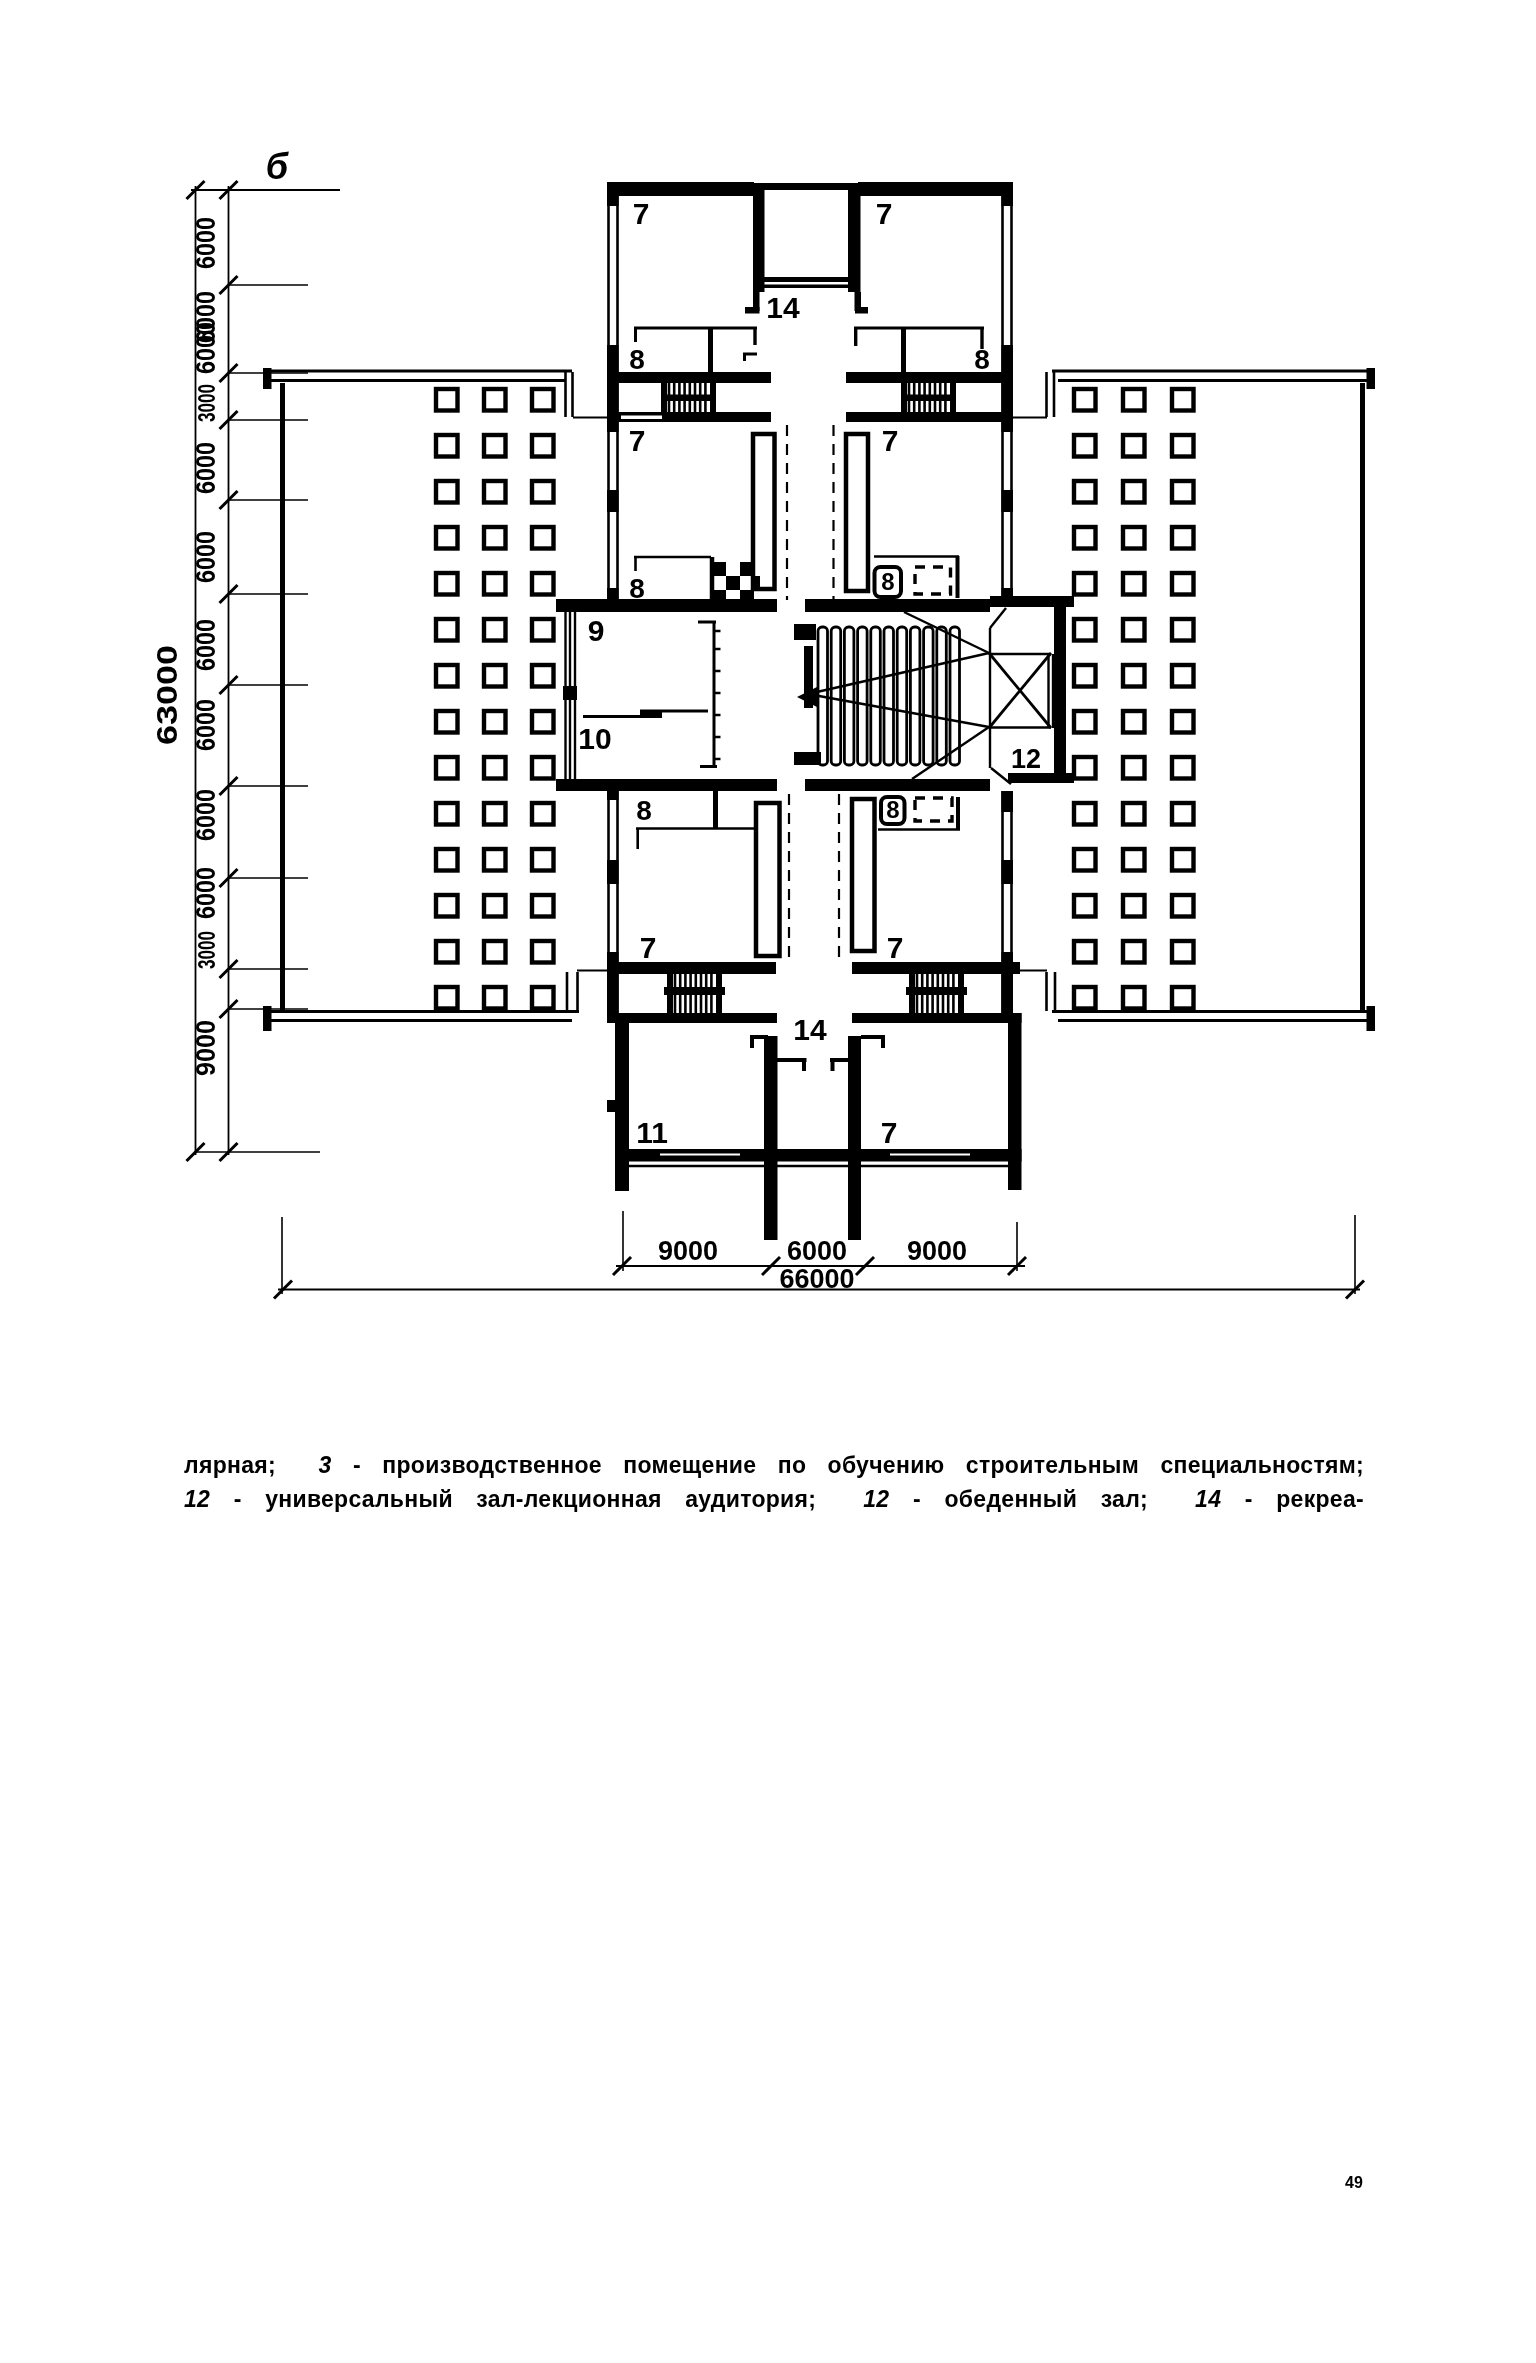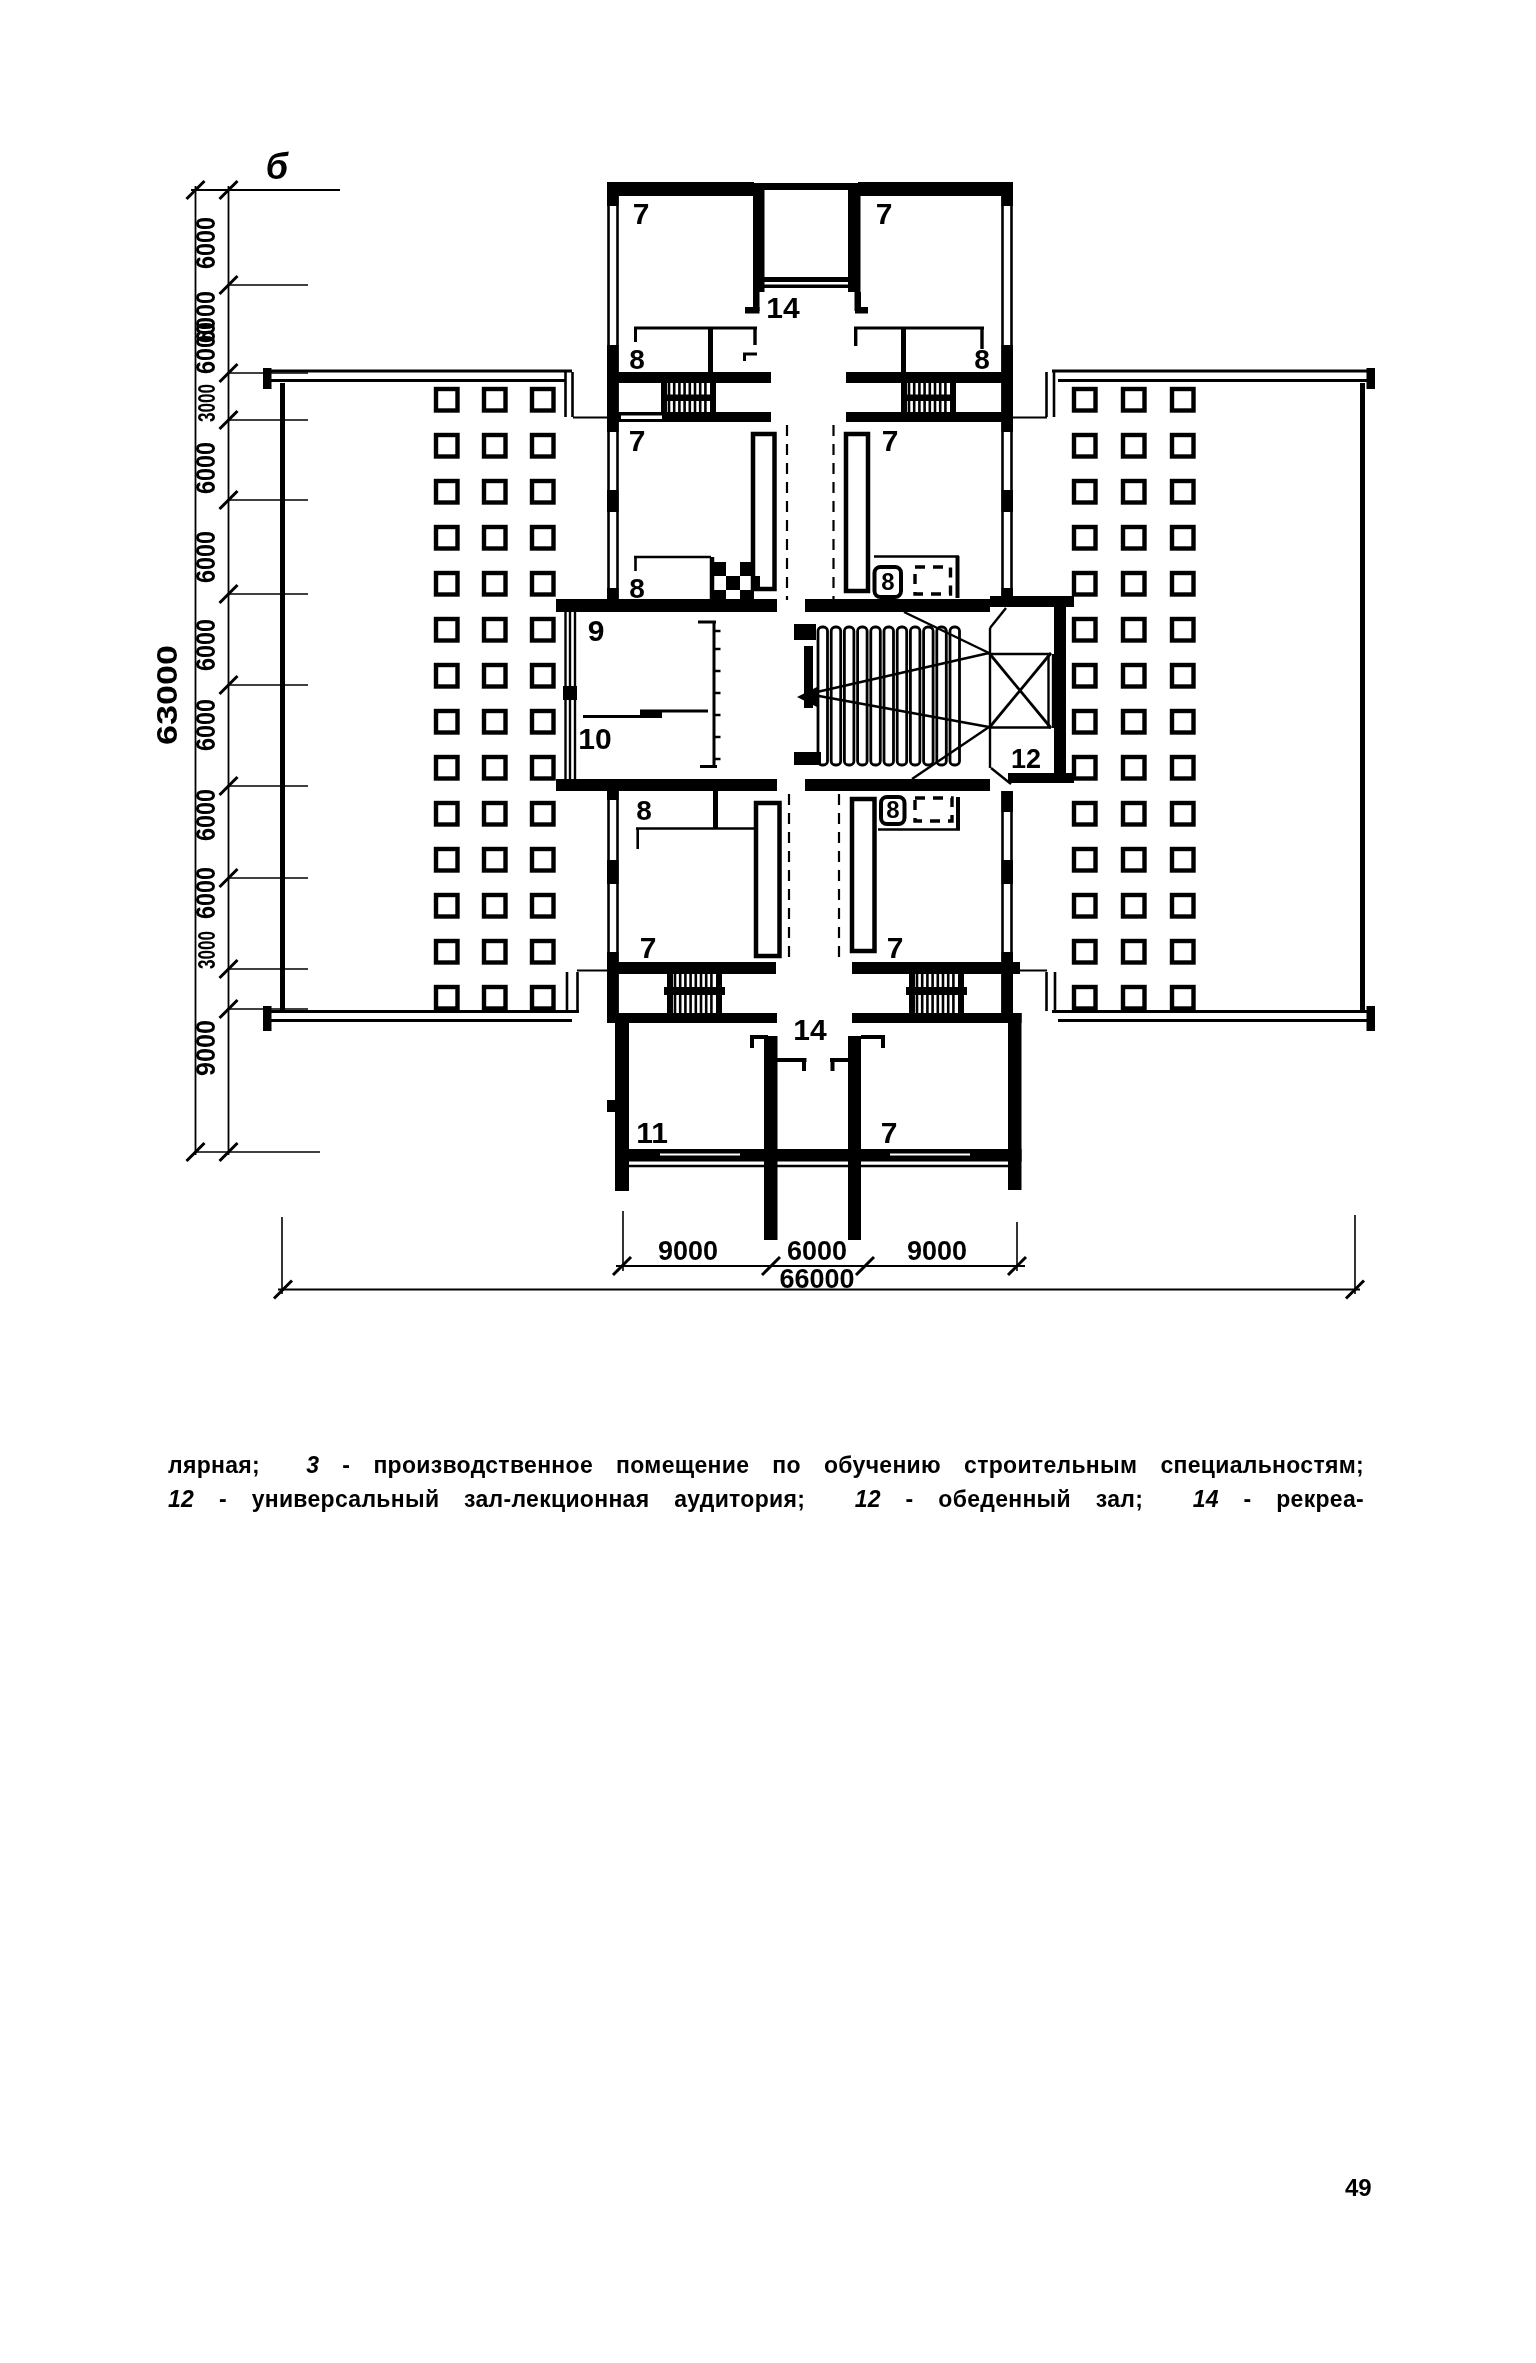--- a/index.html
+++ b/index.html
@@ -1,22 +1,22 @@
 <!DOCTYPE html>
 <html><head><meta charset="utf-8">
 <style>
 html,body { margin:0; padding:0; background:#fff; width:1536px; height:2363px; -webkit-font-smoothing:antialiased; }
 .page { position:relative; width:1536px; height:2363px; background:#fff; overflow:hidden; }
 svg { position:absolute; left:0; top:0; }
 .cap { position:absolute; left:168px; top:1452px; width:1196px;
   font-family:"Liberation Sans", sans-serif; font-size:23px; font-weight:bold;
   color:#000; }
-.cl { text-align:justify; text-align-last:justify; height:34px; letter-spacing:0.3px; word-spacing:2px; }
+.cl { text-align:justify; text-align-last:justify; height:34px; letter-spacing:0.3px; word-spacing:2px;margin-left:16px; }
 .pg { position:absolute; left:1345px; top:2174px; font-family:"Liberation Sans", sans-serif;
-  font-size:24px; font-weight:bold; color:#000; }
+  font-size:16px; font-weight:bold; color:#000; }
 </style></head>
 <body>
 <div class="page">
 <svg width="1536" height="2363" viewBox="0 0 1536 2363">
 <g>
 <line x1="195.5" y1="186.0" x2="195.5" y2="1155.0" stroke="#000" stroke-width="1.8"></line>
 <line x1="228.5" y1="186.0" x2="228.5" y2="1155.0" stroke="#000" stroke-width="1.8"></line>
 <line x1="219.5" y1="199.0" x2="237.5" y2="181.0" stroke="#000" stroke-width="3"></line>
 <line x1="219.5" y1="294.0" x2="237.5" y2="276.0" stroke="#000" stroke-width="3"></line>
 <line x1="219.5" y1="382.0" x2="237.5" y2="364.0" stroke="#000" stroke-width="3"></line>

